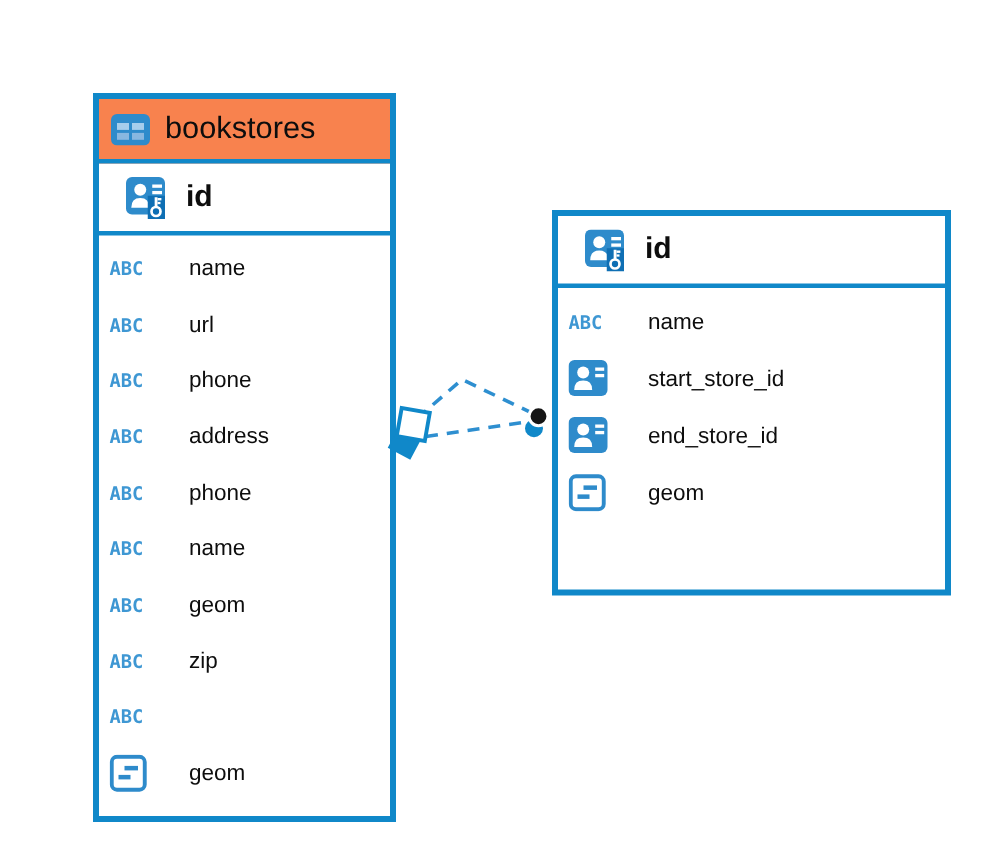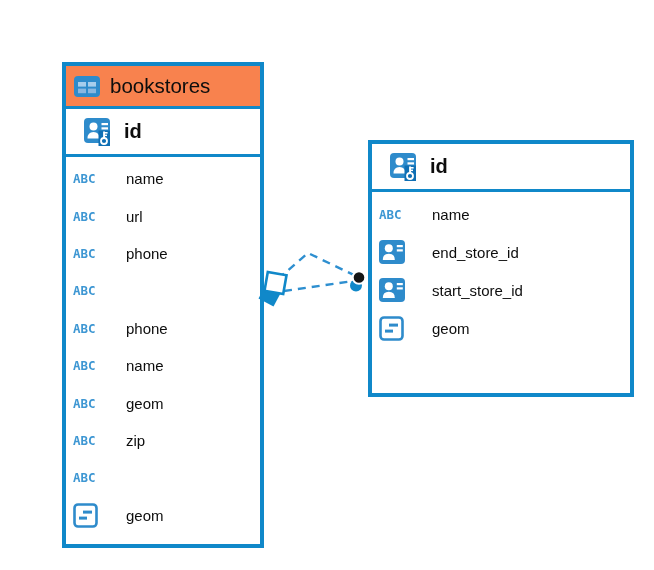--- a/index.html
+++ b/index.html
@@ -142,20 +142,21 @@
       <div class="col-row">
         <span class="icon-box">
             <span class="abc">ABC</span>
           </span>
         <span class="col-label">phone</span>
       </div>
       <div class="col-row">
         <span class="icon-box">
             <span class="abc">ABC</span>
           </span>
+        <span class="col-label">address</span>
       </div>
       <div class="col-row">
         <span class="icon-box">
             <span class="abc">ABC</span>
           </span>
         <span class="col-label">phone</span>
       </div>
       <div class="col-row">
         <span class="icon-box">
             <span class="abc">ABC</span>
@@ -222,33 +223,33 @@
       <div class="col-row">
         <span class="icon-box">
           <svg width="27" height="25" viewBox="0 0 27 25">
             <rect x="0" y="0" width="26" height="24" rx="4" style="fill:var(--icon-blue,#2e8bcb)"></rect>
             <circle cx="9.8" cy="8.3" r="4" fill="#fff"></circle>
             <path d="M3.8 20 q0 -6.3 6 -6.3 q6 0 6 6.3 z" fill="#fff"></path>
             <rect x="17.8" y="5" width="6" height="2.2" fill="#fff"></rect>
             <rect x="17.8" y="9.3" width="6" height="2.2" fill="#fff"></rect>
           </svg>
         </span>
-        <span class="col-label">end_store_id</span>
+        <span class="col-label">start_store_id</span>
       </div>
       <div class="col-row">
         <span class="icon-box">
           <svg width="27" height="25" viewBox="0 0 27 25">
             <rect x="0" y="0" width="26" height="24" rx="4" style="fill:var(--icon-blue,#2e8bcb)"></rect>
             <circle cx="9.8" cy="8.3" r="4" fill="#fff"></circle>
             <path d="M3.8 20 q0 -6.3 6 -6.3 q6 0 6 6.3 z" fill="#fff"></path>
             <rect x="17.8" y="5" width="6" height="2.2" fill="#fff"></rect>
             <rect x="17.8" y="9.3" width="6" height="2.2" fill="#fff"></rect>
           </svg>
         </span>
-        <span class="col-label">start_store_id</span>
+        <span class="col-label">end_store_id</span>
       </div>
       <div class="col-row">
         <span class="icon-box">
           <svg width="25" height="25" viewBox="0 0 25 25">
             <rect x="1.5" y="1.5" width="22" height="22" rx="3.5" fill="#fff" style="stroke:var(--icon-blue,#2e8bcb)" stroke-width="2.6"></rect>
             <rect x="10" y="7.6" width="9" height="3" style="fill:var(--icon-blue,#2e8bcb)"></rect>
             <rect x="6" y="13.6" width="8" height="3" style="fill:var(--icon-blue,#2e8bcb)"></rect>
           </svg>
         </span>
         <span class="col-label">geom</span>

